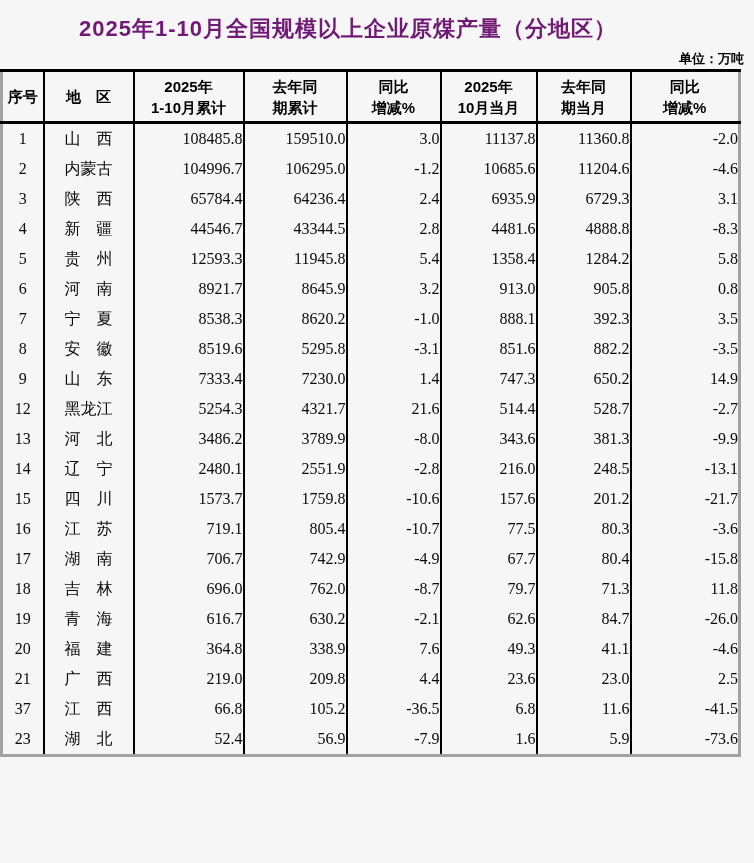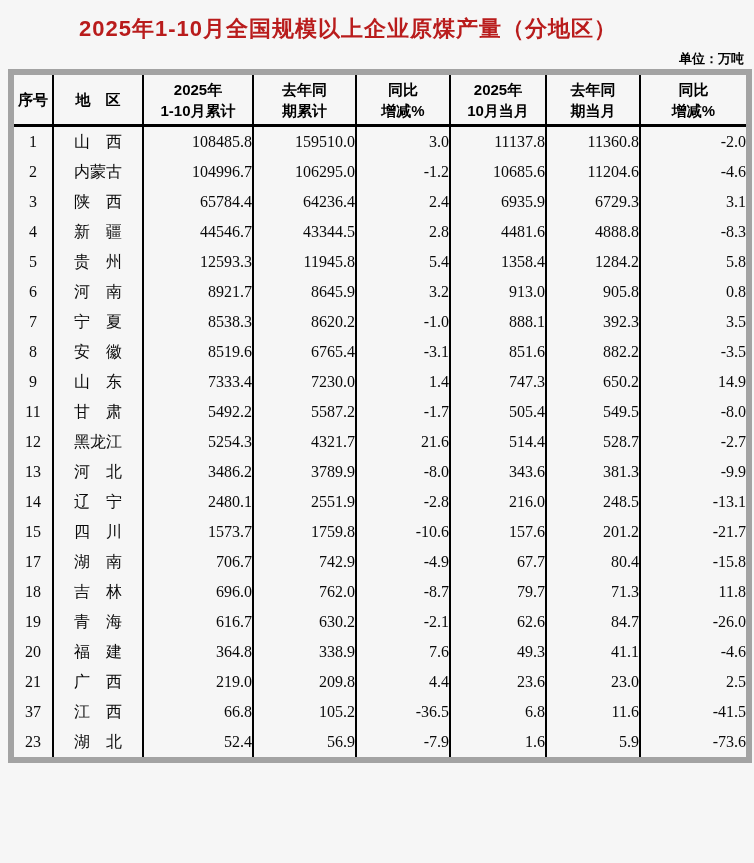--- a/index.html
+++ b/index.html
@@ -10,33 +10,33 @@
     color:#0a0a0a;
     overflow:hidden;
   }
   .sheet { position:relative; width:754px; height:863px; }
 
   .title {
     position:absolute; left:0; top:14px; width:696px;
     text-align:center;
     font-family:"Liberation Sans","DejaVu Sans",sans-serif;
     font-weight:700; font-size:22px; letter-spacing:1px;
-    color:#b91c1c;
+    color:#701a75;
   }
   .unit {
     position:absolute; right:10px; top:50px;
     font-family:"Liberation Sans","DejaVu Sans",sans-serif;
     font-weight:700; font-size:13px; color:#000;margin-left:24px;
   }
 
   table.coal {
-    position:absolute; left:8px; top:69px;
+    position:absolute; left:0; top:69px;
     width:738px;
     border-collapse:collapse; table-layout:fixed;
-    border:6px solid #a3a3a3;
+    border:3px solid #a3a3a3;
   }
   table.coal th {
     border:2px solid #000;
     border-top:3px solid #000;
     border-bottom:3px solid #000;
     height:49px; padding:0;
     font-family:"Liberation Sans","DejaVu Sans",sans-serif;
     font-weight:700; font-size:15px; line-height:1.4;
     white-space:pre-line; text-align:center; vertical-align:middle;
     color:#000;
@@ -168,47 +168,37 @@
     <td class="num">8620.2</td>
     <td class="num">-1.0</td>
     <td class="num">888.1</td>
     <td class="num">392.3</td>
     <td class="num">3.5</td>
   </tr>
         <tr>
     <td class="seq">8</td>
     <td class="region"><span class="region-name">安徽</span></td>
     <td class="num">8519.6</td>
-    <td class="num">6765.4</td>
+    <td class="num">5295.8</td>
     <td class="num">-3.1</td>
     <td class="num">851.6</td>
     <td class="num">882.2</td>
     <td class="num">-3.5</td>
   </tr>
         <tr>
     <td class="seq">9</td>
     <td class="region"><span class="region-name">山东</span></td>
     <td class="num">7333.4</td>
     <td class="num">7230.0</td>
     <td class="num">1.4</td>
     <td class="num">747.3</td>
     <td class="num">650.2</td>
     <td class="num">14.9</td>
   </tr>
         <tr>
-    <td class="seq">11</td>
-    <td class="region"><span class="region-name">甘肃</span></td>
-    <td class="num">5492.2</td>
-    <td class="num">5587.2</td>
-    <td class="num">-1.7</td>
-    <td class="num">505.4</td>
-    <td class="num">549.5</td>
-    <td class="num">-8.0</td>
-  </tr>
-        <tr>
     <td class="seq">12</td>
     <td class="region"><span class="region-name">黑龙江</span></td>
     <td class="num">5254.3</td>
     <td class="num">4321.7</td>
     <td class="num">21.6</td>
     <td class="num">514.4</td>
     <td class="num">528.7</td>
     <td class="num">-2.7</td>
   </tr>
         <tr>
@@ -235,20 +225,30 @@
     <td class="seq">15</td>
     <td class="region"><span class="region-name">四川</span></td>
     <td class="num">1573.7</td>
     <td class="num">1759.8</td>
     <td class="num">-10.6</td>
     <td class="num">157.6</td>
     <td class="num">201.2</td>
     <td class="num">-21.7</td>
   </tr>
         <tr>
+    <td class="seq">16</td>
+    <td class="region"><span class="region-name">江苏</span></td>
+    <td class="num">719.1</td>
+    <td class="num">805.4</td>
+    <td class="num">-10.7</td>
+    <td class="num">77.5</td>
+    <td class="num">80.3</td>
+    <td class="num">-3.6</td>
+  </tr>
+        <tr>
     <td class="seq">17</td>
     <td class="region"><span class="region-name">湖南</span></td>
     <td class="num">706.7</td>
     <td class="num">742.9</td>
     <td class="num">-4.9</td>
     <td class="num">67.7</td>
     <td class="num">80.4</td>
     <td class="num">-15.8</td>
   </tr>
         <tr>

